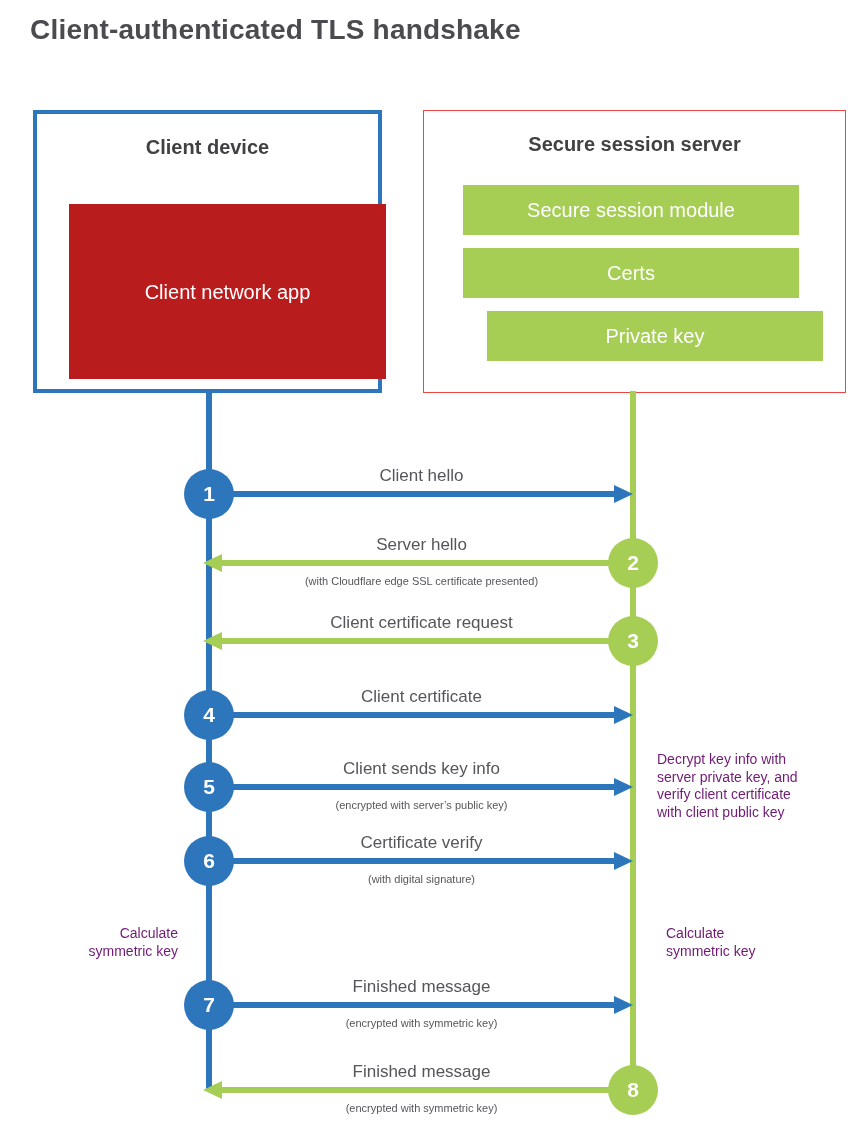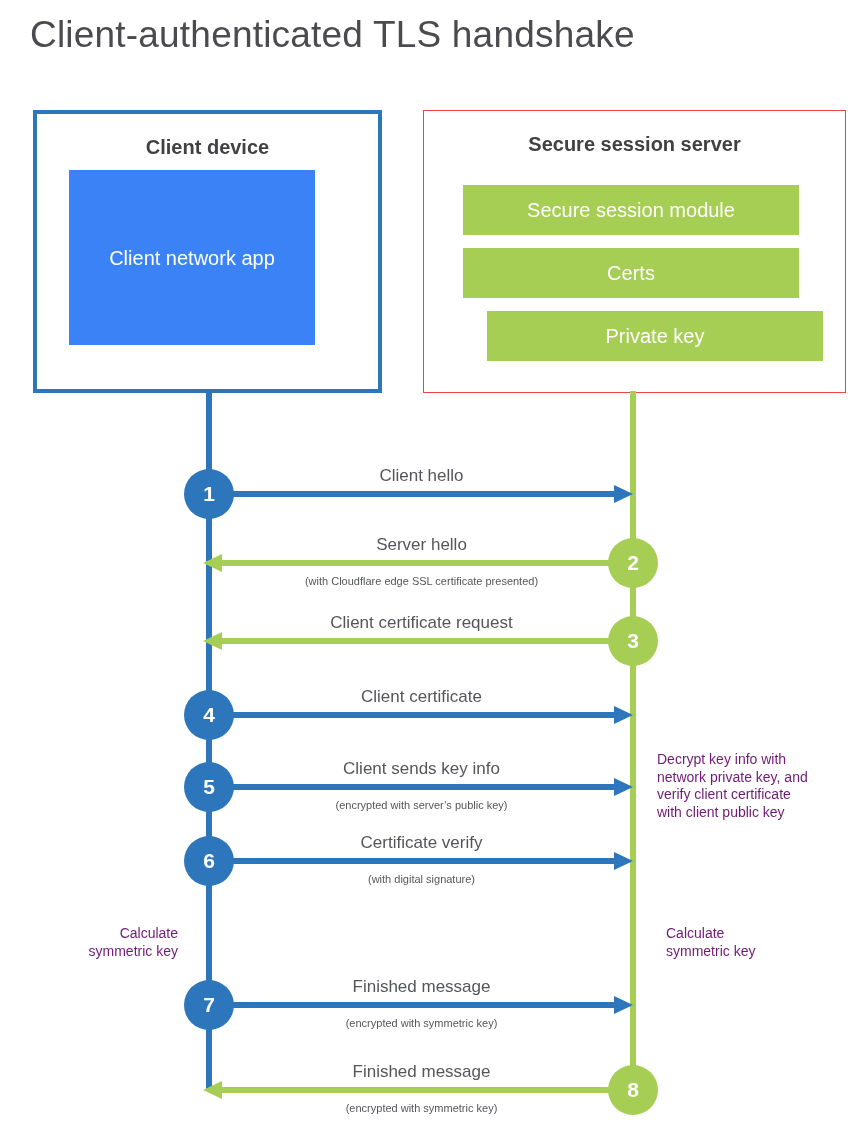--- a/index.html
+++ b/index.html
@@ -3,32 +3,32 @@
 <meta charset="utf-8">
 <style>
   * { margin:0; padding:0; box-sizing:border-box; }
   html,body { background:#ffffff; }
   .canvas {
     position:relative; width:865px; height:1146px; background:#ffffff;
     font-family:"Liberation Sans", sans-serif; overflow:hidden;
   }
   .page-title {
     position:absolute; left:30px; top:14px;
-    font-size:37px; font-weight:400; color:#4b4b4f; letter-spacing:0.2px;
+    font-size:28px; font-weight:700; color:#4b4b4f; letter-spacing:0.2px;
   }
   
   .entity-box { position:absolute; background:#ffffff; }
   .client-box { left:33px; top:110px; width:349px; height:283px; border:4px solid #2e76bb; }
   .server-box { left:423px; top:110px; width:423px; height:283px; border:1px solid #ef4444; }
   .entity-heading {
     margin-top:22px; text-align:center; font-size:20px; font-weight:700; color:#414042;
   }
   .app-box {
-    position:absolute; left:32px; top:56px; width:246px; height:175px;
-    background:#3b82f6; color:#ffffff; font-size:20px;
+    position:absolute; left:32px; top:90px; width:317px; height:175px;
+    background:#b91c1c; color:#ffffff; font-size:20px;
     display:flex; align-items:center; justify-content:center; text-align:center;
   }
   .app-box span { display:inline-block; max-width:180px; line-height:26px; }
   .module-bar {
     position:absolute; left:39px; width:336px; height:50px; background:#a6ce55;
     color:#ffffff; font-size:20px; display:flex; align-items:center; justify-content:center;
   }
   .bar-1 { top:74px; } .bar-2 { top:137px; } .bar-3 { top:200px;margin-left:24px; }
   
   .vline { position:absolute; top:391px; width:6px; height:699px; z-index:1; }
@@ -129,21 +129,21 @@
   <div class="arrow-sub" style="top:1015px">(encrypted with symmetric key)</div>
 
   <div class="shaft green" style="top:1087px"></div>
   <div class="head left" style="top:1081px"></div>
   <div class="step-circle green" style="top:1065px">8</div>
   <div class="arrow-label" style="top:1062px">Finished message</div>
   <div class="arrow-sub" style="top:1100px">(encrypted with symmetric key)</div>
 
   <div class="note note-decrypt">
     <div>Decrypt key info with</div>
-    <div>network private key, and</div>
+    <div>server private key, and</div>
     <div>verify client certificate</div>
     <div>with client public key</div>
   </div>
 
   <div class="note note-calc-left">
     <div>Calculate</div>
     <div>symmetric key</div>
   </div>
 
   <div class="note note-calc-right">

